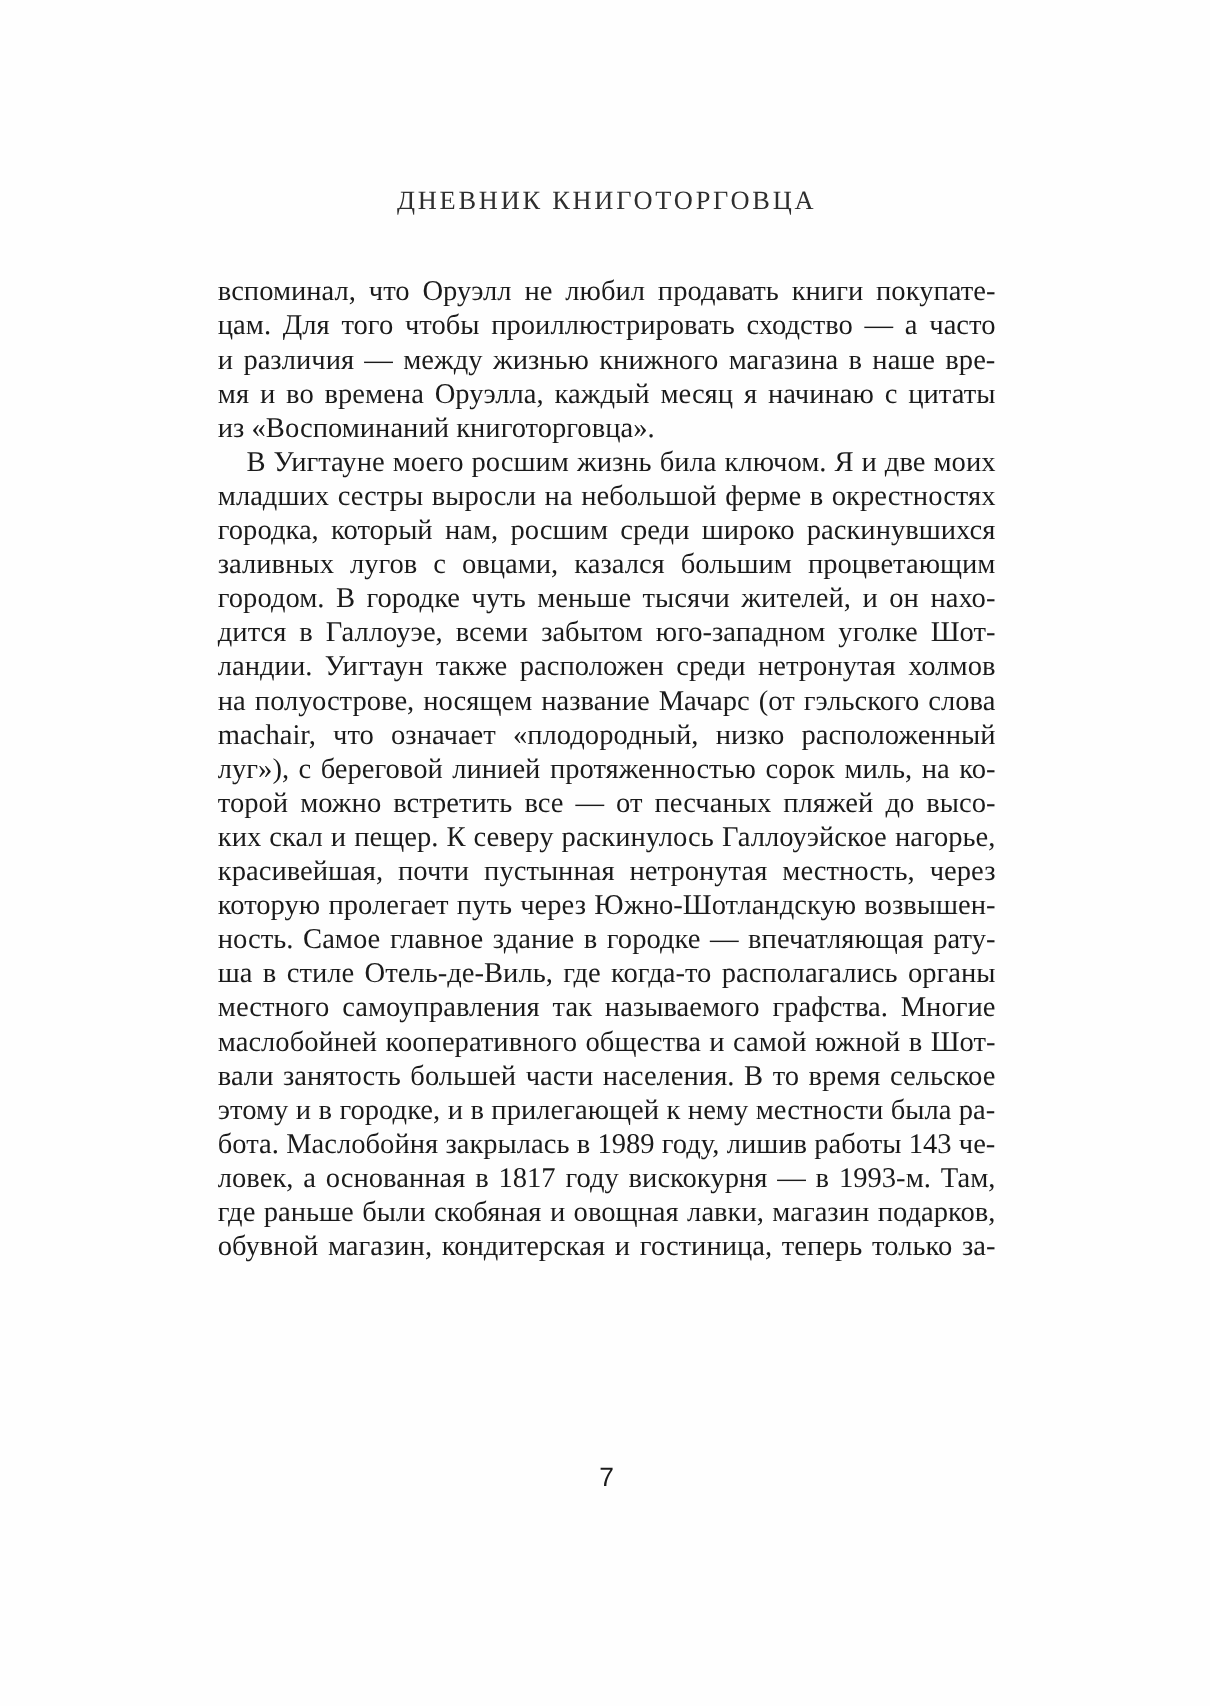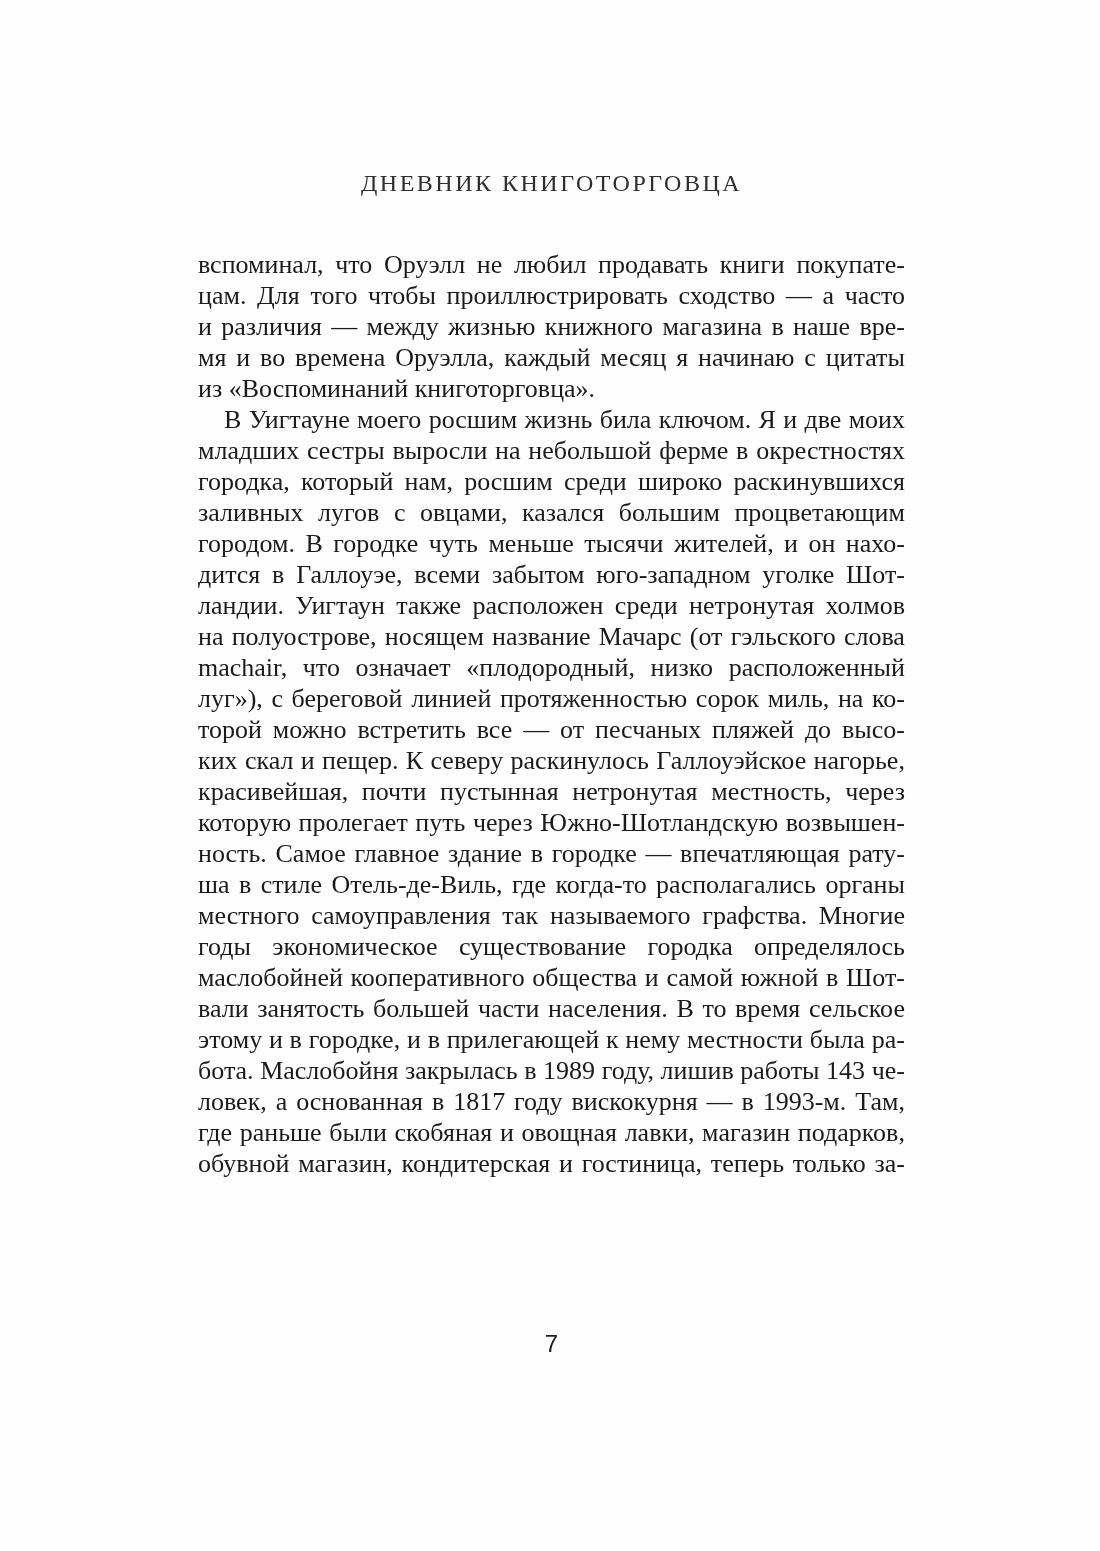--- a/index.html
+++ b/index.html
@@ -289,27 +289,20 @@
         </div>
         <div class="line">
           <span>местного</span>
           <span>самоуправления</span>
           <span>так</span>
           <span>называемого</span>
           <span>графства.</span>
           <span>Многие</span>
         </div>
         <div class="line">
-          <span>годы</span>
-          <span>экономическое</span>
-          <span>существование</span>
-          <span>городка</span>
-          <span>определялось</span>
-        </div>
-        <div class="line">
           <span>маслобойней</span>
           <span>кооперативного</span>
           <span>общества</span>
           <span>и</span>
           <span>самой</span>
           <span>южной</span>
           <span>в</span>
           <span>Шот-</span>
         </div>
         <div class="line">

